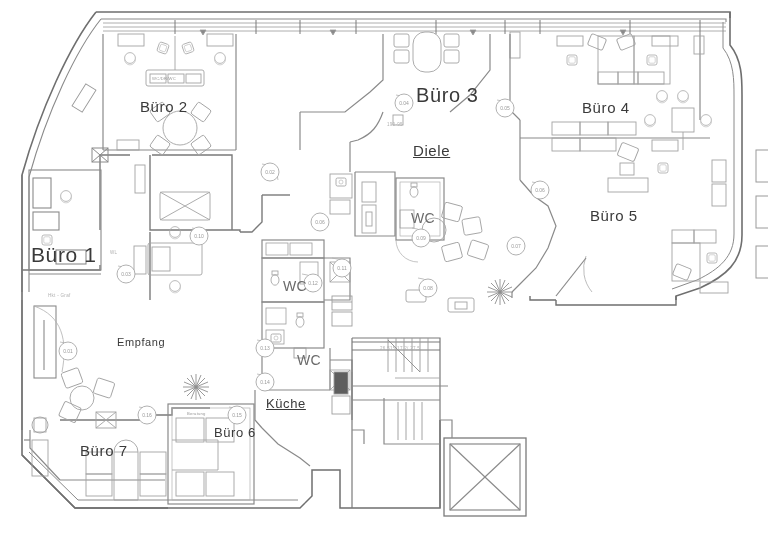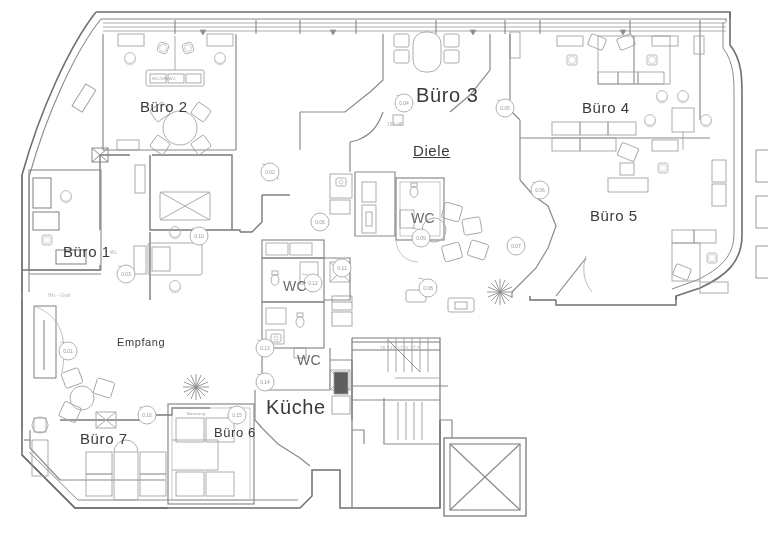--- a/index.html
+++ b/index.html
@@ -519,29 +519,29 @@
         <text x="265" y="383.8" text-anchor="middle" font-size="5" fill="#9a9a9a" font-family="&quot;Liberation Sans&quot;, sans-serif">0.14</text>
         <circle cx="147" cy="415" r="9" fill="#ffffff" stroke="#a8a8a8" stroke-width="0.9"></circle>
         <text x="147" y="416.8" text-anchor="middle" font-size="5" fill="#9a9a9a" font-family="&quot;Liberation Sans&quot;, sans-serif">0.16</text>
         <circle cx="237" cy="415" r="9" fill="#ffffff" stroke="#a8a8a8" stroke-width="0.9"></circle>
         <text x="237" y="416.8" text-anchor="middle" font-size="5" fill="#9a9a9a" font-family="&quot;Liberation Sans&quot;, sans-serif">0.15</text>
       </g>
     </svg>
 
 <div id="room-labels">
       <div class="room-label" style="left: 140px; top: 98px; font-size: 15px;">Büro 2</div>
-      <div class="room-label" style="left: 63px; top: 243px; font-size: 15px;">Büro 1</div>
+      <div class="room-label" style="left: 31px; top: 243px; font-size: 21px;">Büro 1</div>
       <div class="room-label" style="left: 416px; top: 84px; font-size: 20px;">Büro 3</div>
       <div class="room-label" style="left: 582px; top: 84px; font-size: 15px; margin-top: 15px;">Büro 4</div>
       <div class="room-label" style="left: 578px; top: 207px; font-size: 15px; margin-left: 12px;">Büro 5</div>
       <div class="room-label" style="left: 214px; top: 425px; font-size: 13px;">Büro 6</div>
-      <div class="room-label" style="left: 80px; top: 430px; font-size: 15px;">Büro 7</div>
+      <div class="room-label" style="left: 80px; top: 442px; font-size: 15px;">Büro 7</div>
       <div class="room-label" style="left: 413px; top: 142px; font-size: 15px; text-decoration: underline;">Diele</div>
       <div class="room-label" style="left: 117px; top: 336px; font-size: 11px;">Empfang</div>
-      <div class="room-label" style="left: 266px; top: 396px; font-size: 20px;">Küche</div>
+      <div class="room-label" style="left: 266px; top: 396px; font-size: 13px; text-decoration: underline;">Küche</div>
     </div>
 <div id="wc-labels">
       <div class="wc-label" style="left: 411px; top: 210px;">WC</div>
       <div class="wc-label" style="left: 283px; top: 278px;">WC</div>
       <div class="wc-label" style="left: 297px; top: 352px;">WC</div>
     </div>
 <div id="annotation-labels">
       <div class="tiny-label" style="left: 187px; top: 411px;">Beratung</div>
       <div class="dim-label" style="left: 380px; top: 346px;">26.515 17,2/ 27,5</div>
       <div class="dim-label" style="left: 387px; top: 122px;">190-95</div>

